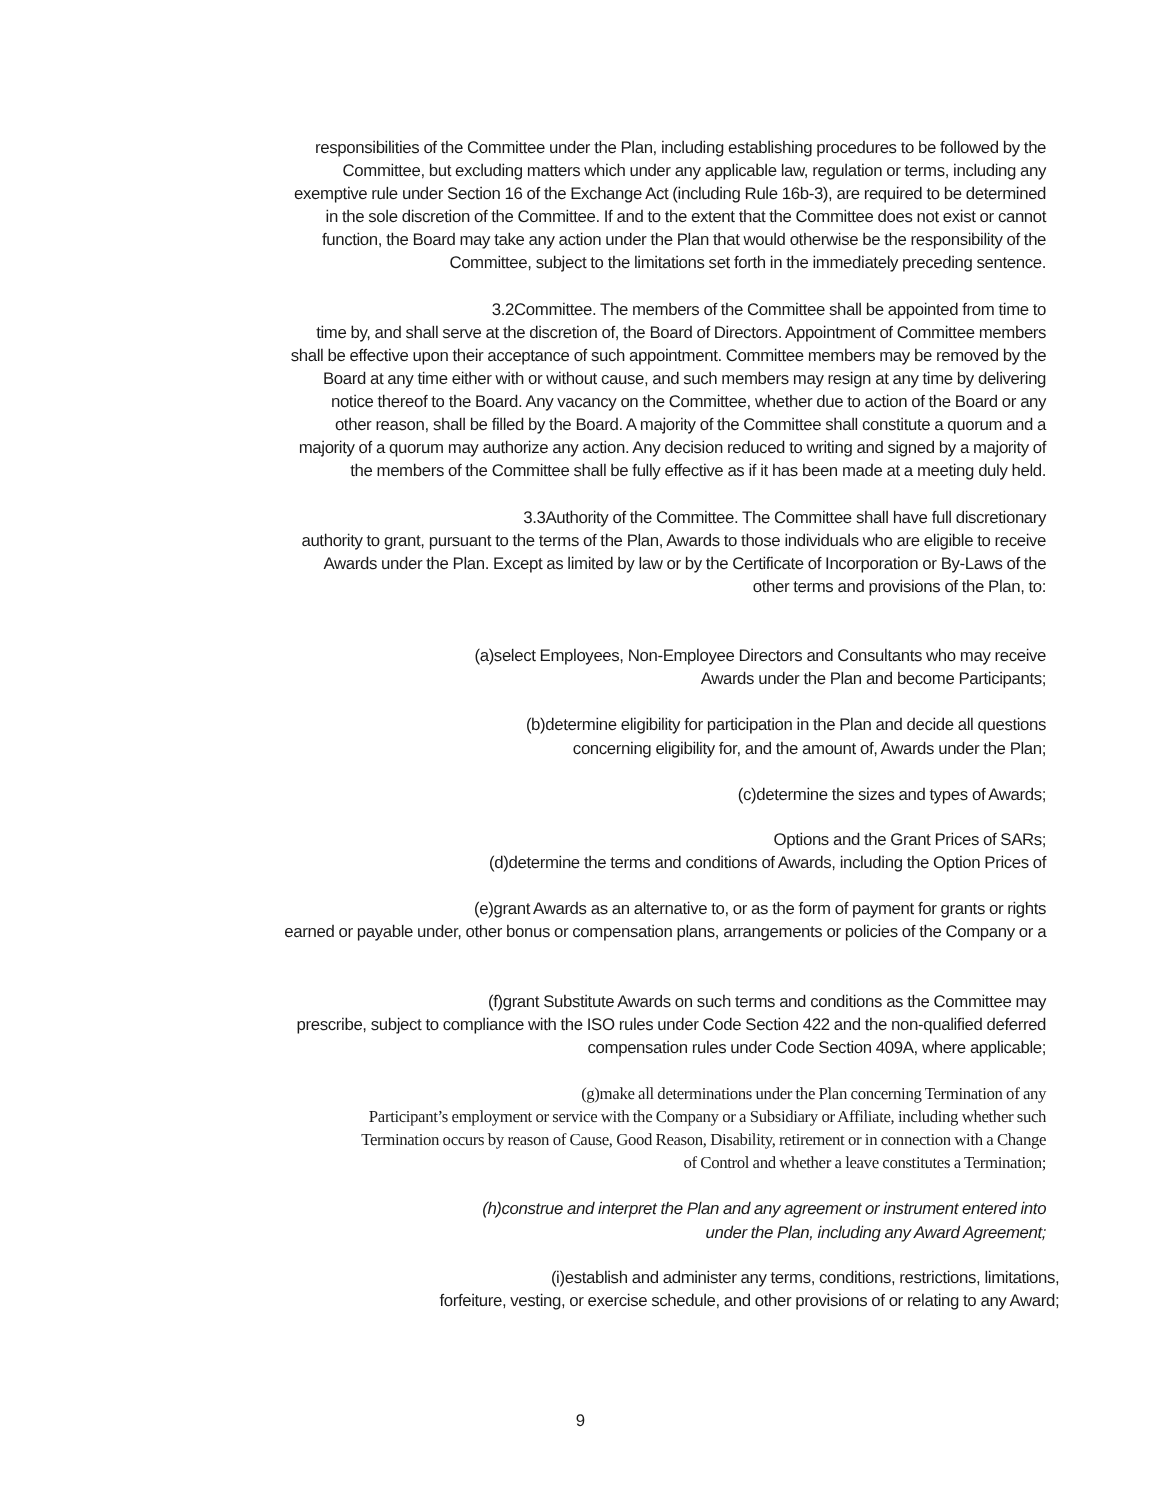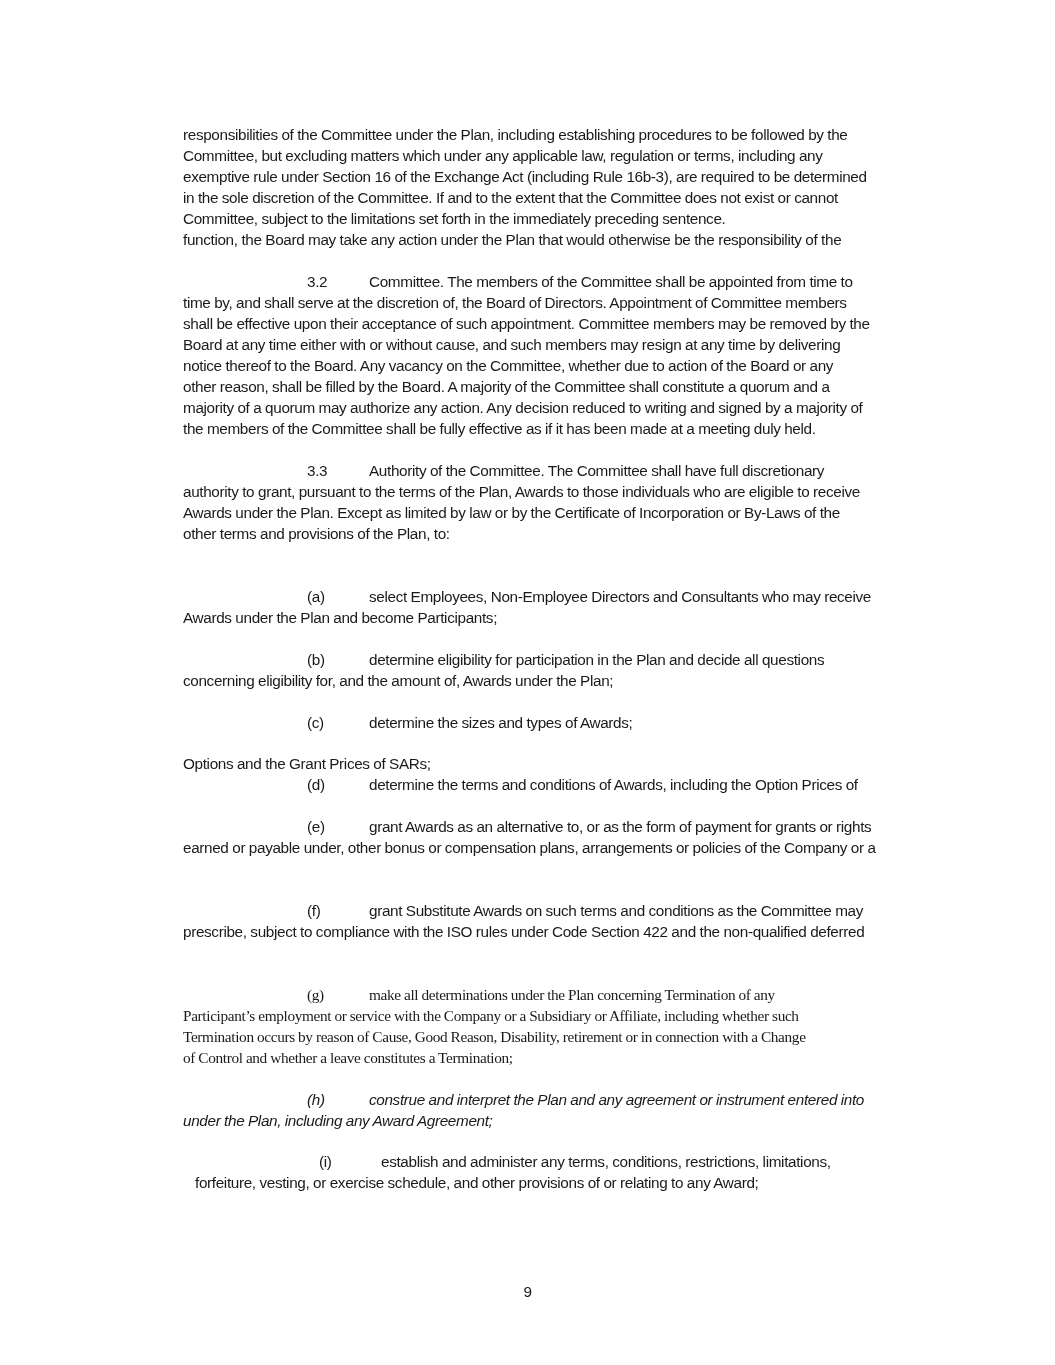--- a/index.html
+++ b/index.html
@@ -5,39 +5,39 @@
     html, body { margin: 0; padding: 0; background: #ffffff; }
     body { width: 1055px; height: 1365px; position: relative; overflow: hidden; }
     .page {
       position: absolute; left: 0; top: 0; width: 1055px; height: 1365px;
       background: #ffffff; color: #1a1a1a;
       font-family: "Liberation Sans", "DejaVu Sans", sans-serif;
       font-size: 15.3px;
       letter-spacing: -0.35px;
       word-spacing: -0.2px;
     }
-    .para { position: absolute; left: 183px; width: 780px; }
+    .para { position: absolute; left: 171px; width: 780px; text-align: right; }
     .line { display: block; height: 21px; line-height: 21px; white-space: nowrap; }
     .num { display: inline-block; width: 62px; }
     .ind { display: inline-block; width: 124px; }
     .heading { }
     .page-number { position: absolute; top: 1283px; left: 0; width: 1055px; text-align: center; font-size: 15.3px; }
   </style>
 </head>
 <body>
 
 <div class="page">
 
   <div class="para" style="top:124px;">
     <span class="line">responsibilities of the Committee under the Plan, including establishing procedures to be followed by the</span>
     <span class="line">Committee, but excluding matters which under any applicable law, regulation or terms, including any</span>
     <span class="line">exemptive rule under Section 16 of the Exchange Act (including Rule 16b-3), are required to be determined</span>
     <span class="line">in the sole discretion of the Committee.  If and to the extent that the Committee does not exist or cannot</span>
+    <span class="line">function, the Board may take any action under the Plan that would otherwise be the responsibility of the</span>
     <span class="line">Committee, subject to the limitations set forth in the immediately preceding sentence.</span>
-    <span class="line">function, the Board may take any action under the Plan that would otherwise be the responsibility of the</span>
   </div>
 
   <div class="para" style="top:271px;">
     <span class="line">
       <span class="ind"></span><span class="num">3.2</span><span class="heading">Committee</span><span>.  The members of the Committee shall be appointed from time to</span>
     </span>
     <span class="line">time by, and shall serve at the discretion of, the Board of Directors.  Appointment of Committee members</span>
     <span class="line">shall be effective upon their acceptance of such appointment.  Committee members may be removed by the</span>
     <span class="line">Board at any time either with or without cause, and such members may resign at any time by delivering</span>
     <span class="line">notice thereof to the Board. Any vacancy on the Committee, whether due to action of the Board or any</span>
@@ -75,20 +75,21 @@
   </div>
 
   <div class="para" style="top:816px;">
     <span class="line"><span class="ind"></span><span class="num">(e)</span><span>grant Awards as an alternative to, or as the form of payment for grants or rights</span></span>
     <span class="line">earned or payable under, other bonus or compensation plans, arrangements or policies of the Company or a</span>
   </div>
 
   <div class="para" style="top:900px;">
     <span class="line"><span class="ind"></span><span class="num">(f)</span><span>grant Substitute Awards on such terms and conditions as the Committee may</span></span>
     <span class="line">prescribe, subject to compliance with the ISO rules under Code Section 422 and the non-qualified deferred</span>
+    <span class="line">compensation rules under Code Section 409A, where applicable;</span>
   </div>
 
   <div class="para" style="top:984px;font-family:Liberation Serif, serif;">
     <span class="line"><span class="ind"></span><span class="num">(g)</span><span>make all determinations under the Plan concerning Termination of any</span></span>
     <span class="line">Participant’s employment or service with the Company or a Subsidiary or Affiliate, including whether such</span>
     <span class="line">Termination occurs by reason of Cause, Good Reason, Disability, retirement or in connection with a Change</span>
     <span class="line">of Control and whether a leave constitutes a Termination;</span>
   </div>
 
   <div class="para" style="top:1089px;font-style:italic;">

